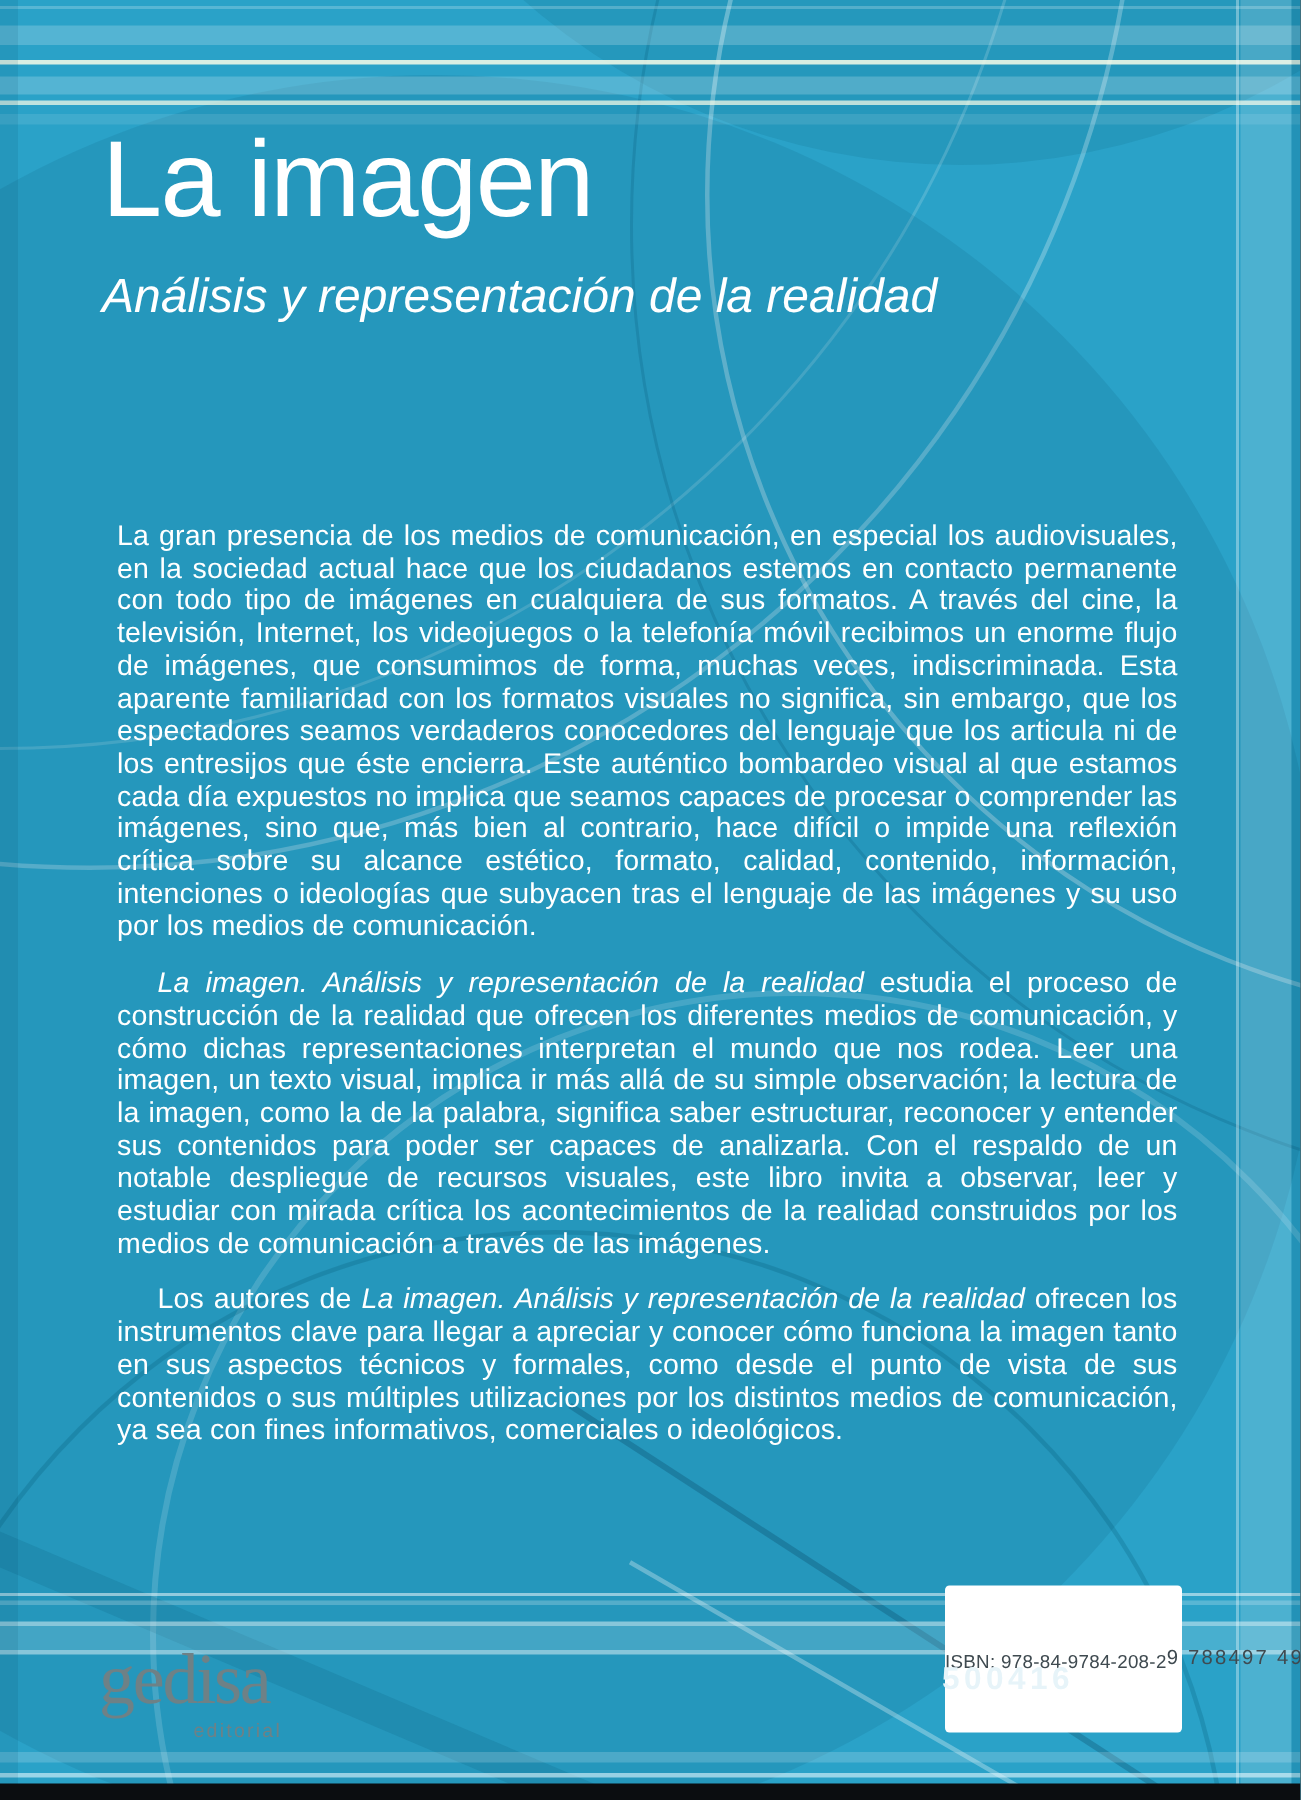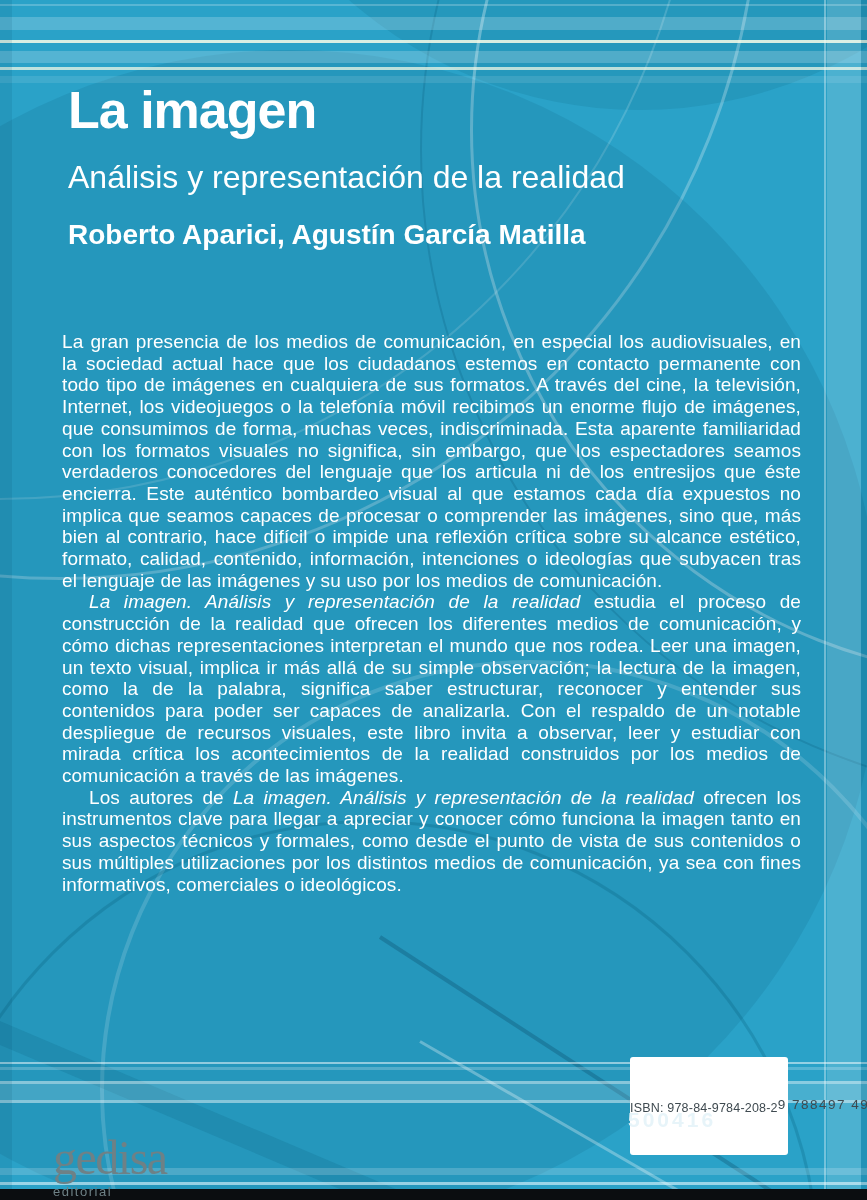--- a/index.html
+++ b/index.html
@@ -48,32 +48,32 @@
   .sb-5{top:1100px;height:3px;background:rgba(255,255,255,.45);}
   .sb-6{top:1168px;height:7px;background:rgba(255,255,255,.18);}
   .sb-7{top:1182px;height:3px;background:rgba(230,248,255,.60);}
   .edge-right{left:827px;top:0;width:34px;height:1200px;background:rgba(255,255,255,.16);}
   .edge-right-line{left:824px;top:0;width:2px;height:1200px;background:rgba(255,255,255,.35);}
   .edge-right-shade{left:861px;top:0;width:6px;height:1200px;background:rgba(0,60,90,.15);}
   .edge-left-shade{left:0;top:0;width:12px;height:1200px;background:rgba(0,60,90,.10);}
   .bottom-strip{left:0;top:1189px;width:867px;height:11px;background:var(--bottom-strip);}
   
   .title-block{left:68px;top:84px;width:740px;}
-  .book-title{margin:0;font-size:52px;font-weight:bold;line-height:1;letter-spacing:-1px;}
-  .book-subtitle{margin:24px 0 0;font-size:32px;font-weight:500;line-height:1.1;letter-spacing:0;}
+  .book-title{margin:0;font-size:72px;font-weight:normal;line-height:1;letter-spacing:-1px;}
+  .book-subtitle{margin:24px 0 0;font-size:32px;font-weight:500;font-style:italic;line-height:1.1;letter-spacing:0;}
   .authors{margin:22px 0 0;font-size:28px;font-weight:bold;line-height:35px;}
   .authors p{margin:0;}
   .synopsis{left:62px;top:331px;width:739px;font-size:19px;line-height:21.7px;text-align:justify;letter-spacing:.1px;}
-  .synopsis p{margin:0;}
+  .synopsis p{margin:16px;}
   .synopsis p.indent{text-indent:27px;}
   .synopsis i{}
   
-  .publisher{left:53px;top:1096px;width:130px;color:var(--logo-gray);z-index:6;margin-top:38px;}
+  .publisher{left:66px;top:1096px;width:130px;color:var(--logo-gray);z-index:6;}
   .publisher-name{font-family:"Liberation Serif",serif;font-size:48px;line-height:1;letter-spacing:-1.5px;}
-  .publisher-tagline{font-size:13px;letter-spacing:1.5px;width:122px;margin-top:2px;}
+  .publisher-tagline{font-size:13px;letter-spacing:1.5px;text-align:right;width:122px;margin-top:2px;}
   .barcode-box{left:630px;top:1057px;width:158px;height:98px;background:#fff;border-radius:3px;
     display:flex;flex-direction:row;align-items:center;z-index:5;}
   .isbn-label{margin-top:3px;height:14px;font-size:12.5px;line-height:14px;color:var(--isbn-text);letter-spacing:.2px;white-space:nowrap;}
   .barcode-svg{width:126px;height:64px;margin-top:1px;display:block;}
   .barcode-svg rect{fill:var(--barcode-ink);}
   .ean-text{margin-top:-3px;font-size:13.5px;line-height:14px;color:var(--isbn-text);letter-spacing:1.5px;white-space:nowrap;}
   .product-code{left:628px;top:1108px;font-size:21px;font-weight:bold;letter-spacing:3px;color:var(--product-code-text);z-index:6;}
 </style>
 </head>
 <body>
@@ -106,21 +106,20 @@
   <div class="stripe sb-7"></div>
   <div class="abs edge-right"></div>
   <div class="abs edge-right-line"></div>
   <div class="abs edge-right-shade"></div>
   <div class="abs edge-left-shade"></div>
 
   <header class="abs title-block">
     <h1 class="book-title">La imagen</h1>
     <h2 class="book-subtitle">Análisis y representación de la realidad</h2>
     <div class="authors">
-      <p>Roberto Aparici, Agustín García Matilla</p>
     </div>
   </header>
 
   <main class="abs synopsis" id="synopsis">
       <p class=""><span>La gran presencia de los medios de comunicación, en especial los audiovisuales, en la sociedad actual hace que los ciudadanos estemos en contacto permanente con todo tipo de imágenes en cualquiera de sus formatos. A través del cine, la televisión, Internet, los videojuegos o la telefonía móvil recibimos un enorme flujo de imágenes, que consumimos de forma, muchas veces, indiscriminada. Esta aparente familiaridad con los formatos visuales no significa, sin embargo, que los espectadores seamos verdaderos conocedores del lenguaje que los articula ni de los entresijos que éste encierra. Este auténtico bombardeo visual al que estamos cada día expuestos no implica que seamos capaces de procesar o comprender las imágenes, sino que, más bien al contrario, hace difícil o impide una reflexión crítica sobre su alcance estético, formato, calidad, contenido, información, intenciones o ideologías que subyacen tras el lenguaje de las imágenes y su uso por los medios de comunicación.</span></p>
       <p class="indent"><i>La imagen. Análisis y representación de la realidad</i><span> estudia el proceso de construcción de la realidad que ofrecen los diferentes medios de comunicación, y cómo dichas representaciones interpretan el mundo que nos rodea. Leer una imagen, un texto visual, implica ir más allá de su simple observación; la lectura de la imagen, como la de la palabra, significa saber estructurar, reconocer y entender sus contenidos para poder ser capaces de analizarla. Con el respaldo de un notable despliegue de recursos visuales, este libro invita a observar, leer y estudiar con mirada crítica los acontecimientos de la realidad construidos por los medios de comunicación a través de las imágenes.</span></p>
       <p class="indent"><span>Los autores de </span><i>La imagen. Análisis y representación de la realidad</i><span> ofrecen los instrumentos clave para llegar a apreciar y conocer cómo funciona la imagen tanto en sus aspectos técnicos y formales, como desde el punto de vista de sus contenidos o sus múltiples utilizaciones por los distintos medios de comunicación, ya sea con fines informativos, comerciales o ideológicos.</span></p>
     </main>
 
   <div class="abs publisher">

